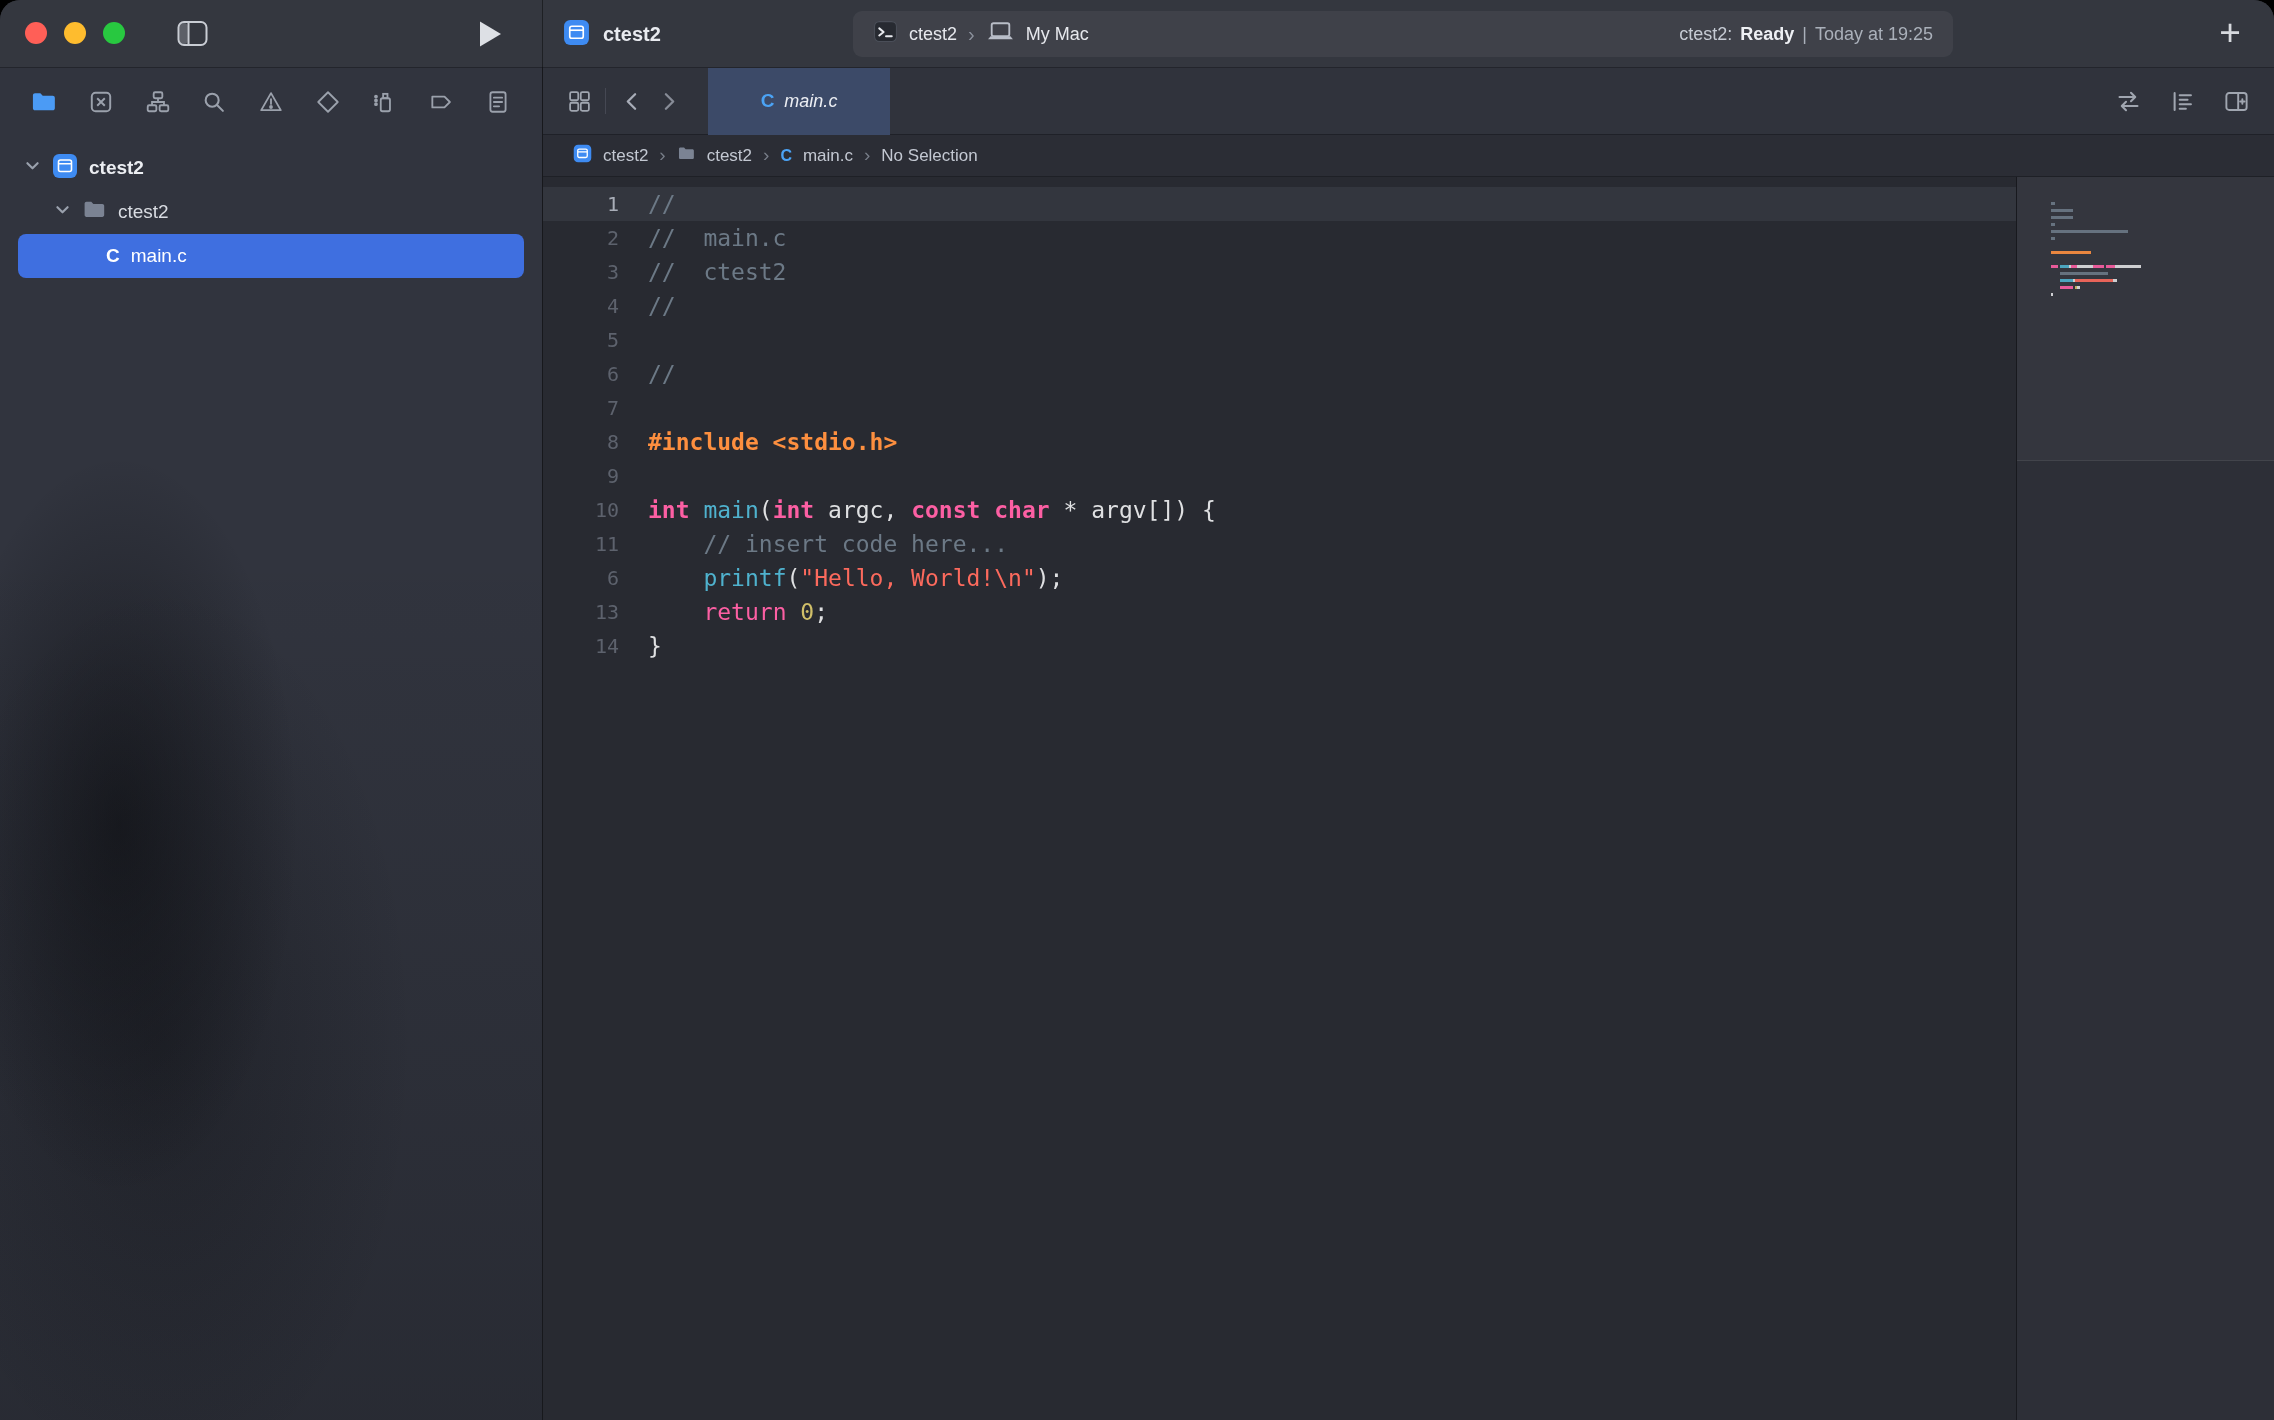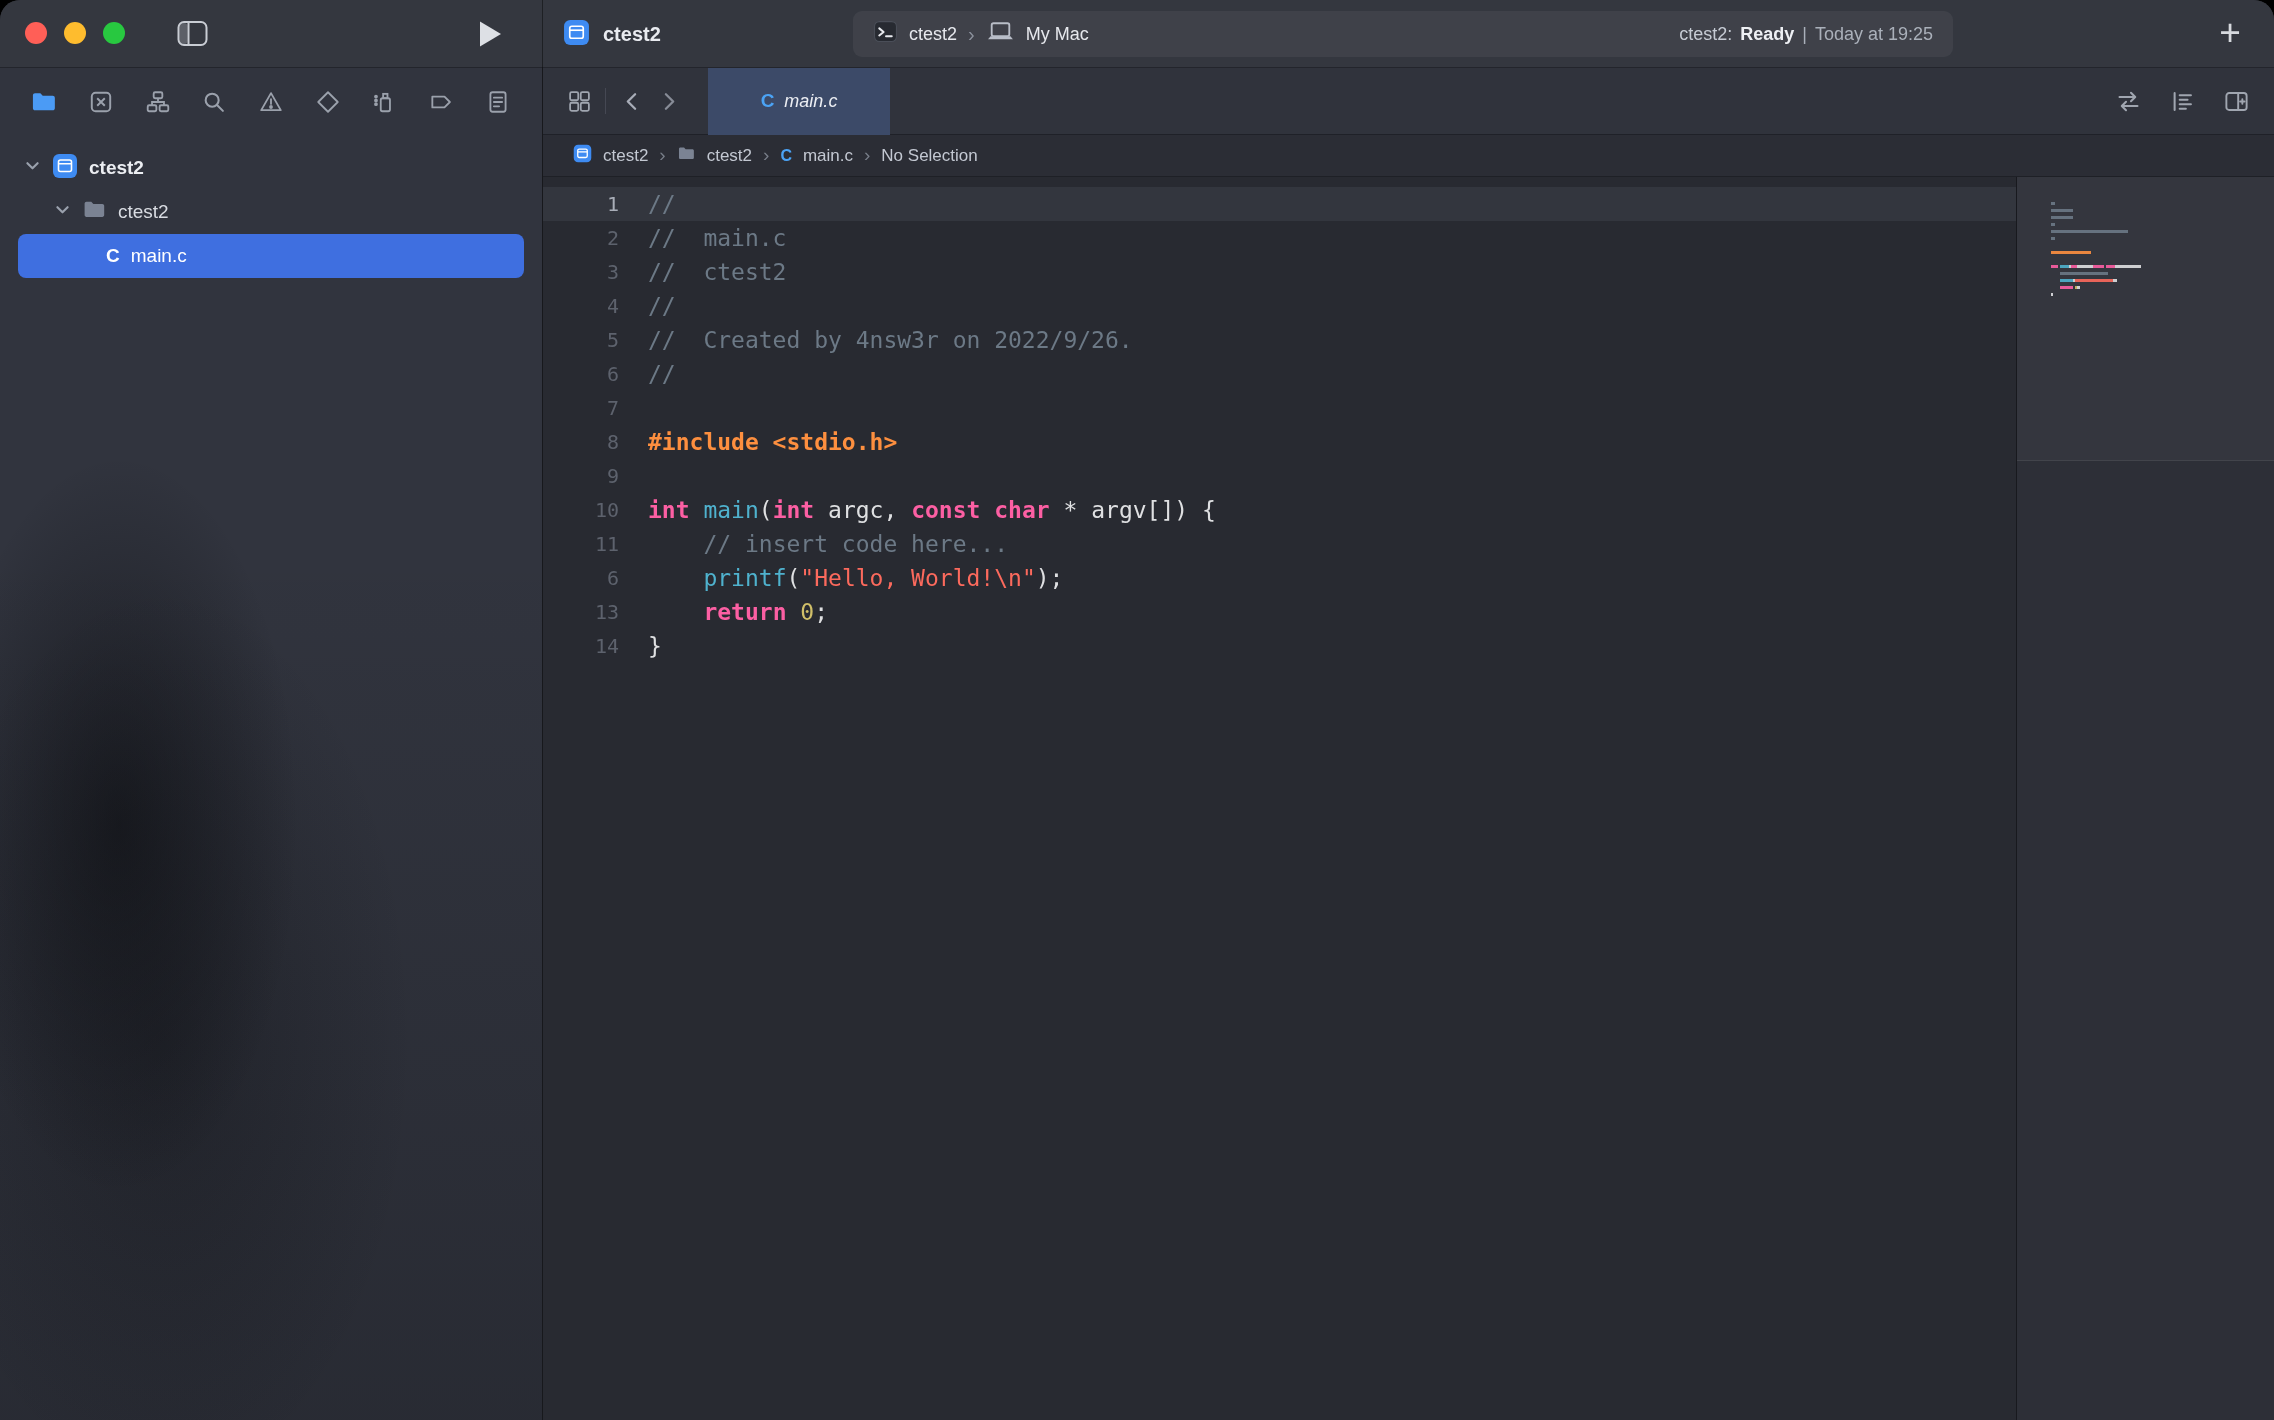--- a/index.html
+++ b/index.html
@@ -373,21 +373,20 @@
           <div class="code-row">
             <span class="line-num">3</span>
             <span class="line-text"><span style="color: rgb(108, 121, 134);">//  ctest2</span></span>
           </div>
           <div class="code-row">
             <span class="line-num">4</span>
             <span class="line-text"><span style="color: rgb(108, 121, 134);">//</span></span>
           </div>
           <div class="code-row">
             <span class="line-num">5</span>
-            <span class="line-text"><span style="color: rgb(108, 121, 134);">//  Created by 4nsw3r on 2022/9/26.</span></span>
           </div>
           <div class="code-row">
             <span class="line-num">6</span>
             <span class="line-text"><span style="color: rgb(108, 121, 134);">//</span></span>
           </div>
           <div class="code-row">
             <span class="line-num">7</span>
             <span class="line-text"></span>
           </div>
           <div class="code-row">
@@ -405,21 +404,21 @@
           <div class="code-row">
             <span class="line-num">11</span>
             <span class="line-text"><span style="color: rgb(223, 224, 226);">    </span><span style="color: rgb(108, 121, 134);">// insert code here...</span></span>
           </div>
           <div class="code-row">
             <span class="line-num">6</span>
             <span class="line-text"><span style="color: rgb(223, 224, 226);">    </span><span style="color: rgb(79, 178, 206);">printf</span><span style="color: rgb(223, 224, 226);">(</span><span style="color: rgb(252, 106, 93);">"Hello, World!\n"</span><span style="color: rgb(223, 224, 226);">);</span></span>
           </div>
           <div class="code-row">
             <span class="line-num">13</span>
-            <span class="line-text"><span style="color: rgb(223, 224, 226);">    </span><span style="color: rgb(252, 95, 163); font-weight: bold;">return</span><span style="color: rgb(223, 224, 226);"> </span><span style="color: rgb(208, 191, 105);">0</span><span style="color: rgb(223, 224, 226);">;</span></span>
+            <span class="line-text"><span style="color: rgb(223, 224, 226);">    </span><span style="color: rgb(252, 95, 163); font-weight: normal;">return</span><span style="color: rgb(223, 224, 226);"> </span><span style="color: rgb(208, 191, 105);">0</span><span style="color: rgb(223, 224, 226);">;</span></span>
           </div>
           <div class="code-row">
             <span class="line-num">14</span>
             <span class="line-text"><span style="color: rgb(223, 224, 226);">}</span></span>
           </div>
         </div>
       <div class="minimap-col">
         <div class="mm-viewport"></div>
         <div class="minimap">
             <div class="mm-line">

